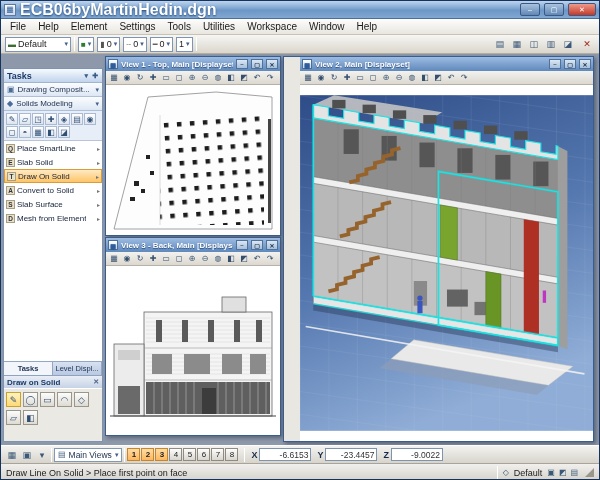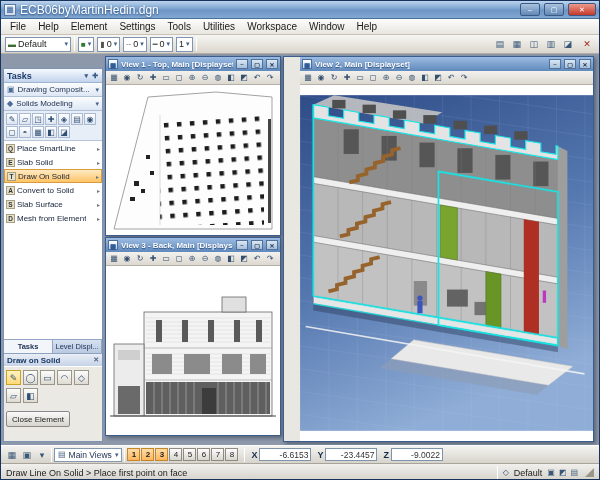--- a/index.html
+++ b/index.html
@@ -5,21 +5,21 @@
   * { margin:0; padding:0; box-sizing:border-box; font-family:"Liberation Sans", sans-serif; }
   body { background:#5a6372; }
   .app { position:relative; width:600px; height:480px; background:#8d99ab; border:1px solid #16335e; overflow:hidden; }
 
   
   .titlebar { position:absolute; left:0; top:0; right:0; height:18px;
     background:linear-gradient(180deg,#bdd4ee 0%,#84aad4 40%,#6d96c6 55%,#82a8d2 100%);
     display:flex; align-items:center; gap:4px; padding:0 3px; border-bottom:1px solid #4a6f9d; }
   .app-icon { width:12px; height:12px; background:linear-gradient(#fdfdfd,#cfd8e8); border:1px solid #5a7aa5;
     font-size:8px; line-height:10px; text-align:center; color:#2c5d9e; }
-  .titlebar .title { flex:1; color:#fff; font-size:12px; font-weight:normal; text-shadow:0 1px 2px #234a7c; }
+  .titlebar .title { flex:1; color:#fff; font-size:16px; font-weight:bold; text-shadow:0 1px 2px #234a7c; }
   .winbtn { width:20px; height:13px; border-radius:2px; font-size:7px; color:#fff; display:flex; align-items:center;
     justify-content:center; border:1px solid #3a5a85; background:linear-gradient(#a9c2de,#6088b5); }
   .winbtn.close { background:linear-gradient(#ee9a8a,#c3392a); width:28px; }
 
   
   .menubar { position:absolute; top:18px; left:0; right:0; height:16px;
     background:linear-gradient(#fdfdfc,#e9e6df); border-bottom:1px solid #c6c2b8;
     display:flex; align-items:center; padding-left:3px; }
   .mi { font-size:10px; color:#1a1a1a; padding:1px 6px; }
 
@@ -287,23 +287,20 @@
             <span class="ts-icon">▭</span>
             <span class="ts-icon">◠</span>
             <span class="ts-icon">◇</span>
           </div>
         <div class="ts-row">
 
         <span class="ts-icon">▱</span>
             <span class="ts-icon">◧</span>
           </div>
       </div>
-      <div class="t-close-row">
-        <div class="close-btn">Close Element</div>
-      </div>
       <div class="t-dlg-fill"></div>
     </div>
 
     <div class="view view1">
       <div class="vtitle">
         <span class="vmenu-icon">▦</span>
         <span class="vt">View 1 - Top, Main [Displayset]</span>
         <span class="vbtn">–</span>
         <span class="vbtn">▢</span>
         <span class="vbtn">✕</span>

